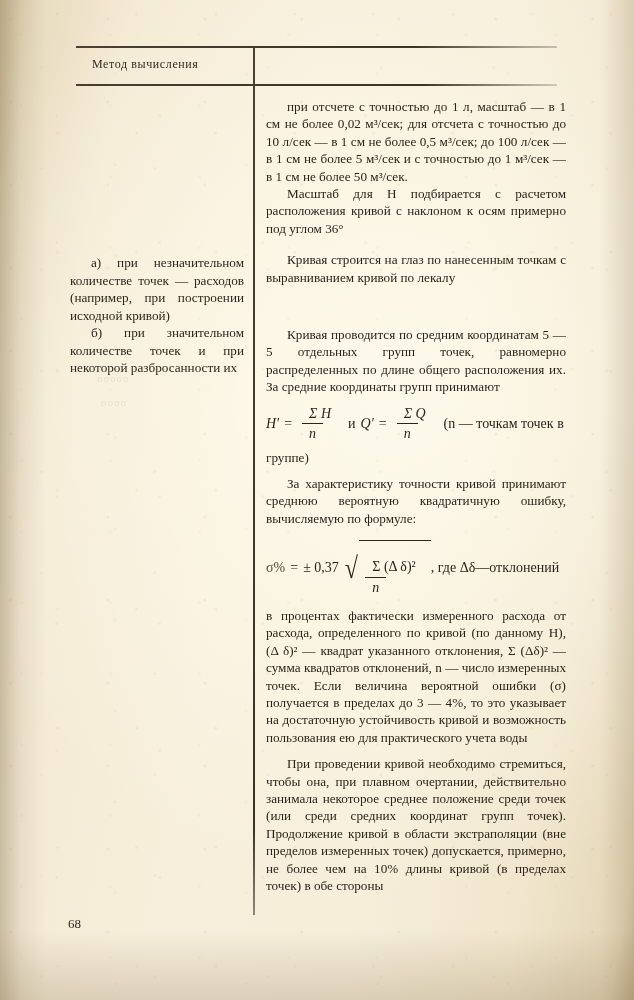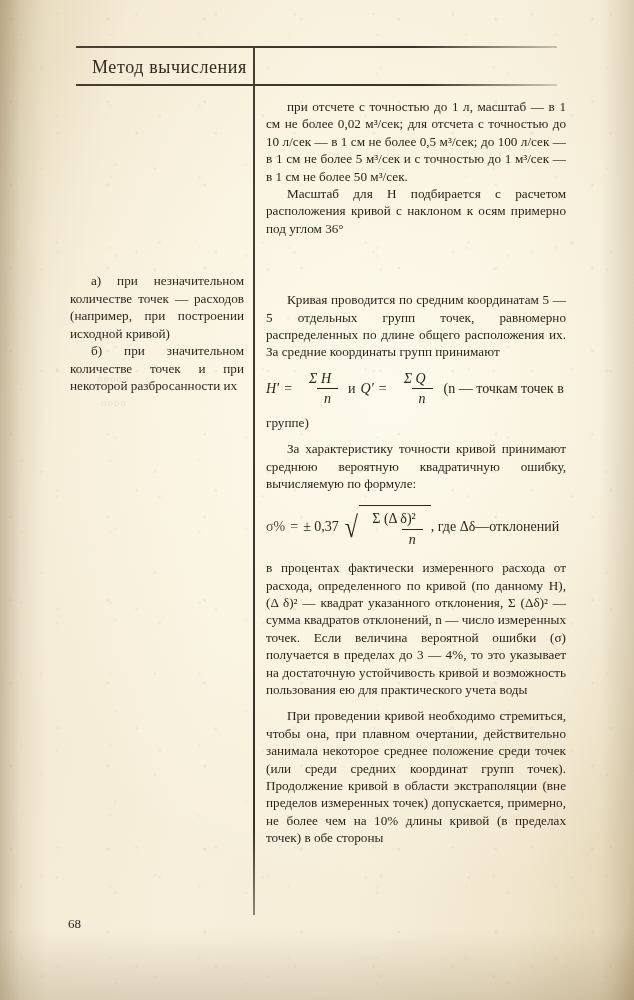--- a/index.html
+++ b/index.html
@@ -51,53 +51,53 @@
   
   .rule{position:absolute;background:#3b3228;}
   #rule-top   {left:76px;top:46px;width:481px;height:2px;
                background:linear-gradient(90deg,#4a4034,#3b3228 70%,rgba(59,50,40,.25));}
   #rule-mid   {left:76px;top:84px;width:481px;height:2px;
                background:linear-gradient(90deg,#473d31,#3b3228 72%,rgba(59,50,40,.2));}
   #rule-vert  {left:253px;top:47px;width:2px;height:868px;
                background:linear-gradient(180deg,#4a4034,#3b3228 90%,rgba(59,50,40,.55));}
 
   
-  .hdr{position:absolute;color:#322a20;font-size:18px;letter-spacing:.6px;white-space:nowrap;}
+  .hdr{position:absolute;color:#322a20;font-size:12px;letter-spacing:.6px;white-space:nowrap;}
   #hdr-left {left:92px;top:57px;}
   #hdr-right{left:295px;top:57px;letter-spacing:.7px;}
 
   
   #col-left{
-    position:absolute;left:70px;top:272px;width:174px;
+    position:absolute;left:70px;top:254px;width:174px;
     font-size:13.2px;line-height:17.5px;color:#2e2community;
   }
   #col-left{color:#2e261d;}
   #col-right{
     position:absolute;left:266px;top:98px;width:300px;
     font-size:13.2px;line-height:17.4px;color:#2b241b;
   }
   .p{margin:0 0 0 0;text-align:justify;}
   .p.ind{text-indent:21px;}
   .gap{height:14px;}
   .gap-s{height:9px;}
   i,em{font-style:italic;}
 
   
   .formula{
     font-size:14px;color:#2b241b;margin:9px 0 6px 0;
     display:flex;align-items:center;flex-wrap:wrap;gap:0;
   }
-  .frac{display:inline-flex;flex-direction:column;align-items:flex-end;
+  .frac{display:inline-flex;flex-direction:column;align-items:flex-start;
         vertical-align:middle;margin:0 5px;}
   .frac .num{padding:0 7px 1px 7px;font-style:italic;white-space:nowrap;}
   .frac .den{padding:1px 7px 0 7px;border-top:1.4px solid #2b241b;font-style:italic;}
   .sqrt{display:inline-flex;align-items:stretch;margin-left:4px;}
   .sqrt .radical{font-size:30px;line-height:26px;transform:scaleX(.8);
                  display:flex;align-items:center;color:#2b241b;}
-  .sqrt .under{border-top:1.4px solid #2b241b;padding:4px 6px 0 4px;
+  .sqrt .under{border-top:1.4px solid #2b241b;padding:17px 6px 0 4px;
                display:flex;align-items:center;}
   .fml-line{display:flex;align-items:center;}
   .op{margin:0 5px;}
 
   
   #page-number{position:absolute;left:68px;top:916px;font-size:13px;color:#2e261d;}
 </style>
 </head>
 <body>
 
@@ -122,20 +122,21 @@
   </div>
 
   <div id="col-right">
 
     <p class="p ind">при отсчете с точностью до 1 л, масштаб — в 1 см не более 0,02 м³/сек; для отсчета с точностью до 10 л/сек — в 1 см не более 0,5 м³/сек; до 100 л/сек — в 1 см не более 5 м³/сек и с точностью до 1 м³/сек — в 1 см не более 50 м³/сек.</p>
 
     <p class="p ind">Масштаб для H подбирается с расчетом расположения кривой с наклоном к осям примерно под углом 36°</p>
 
     <div class="gap"></div>
 
+    <p class="p ind">Кривая строится на глаз по нанесенным точкам с выравниванием кривой по лекалу</p>
 
     <div class="gap" style="height:40px"></div>
 
     <p class="p ind">Кривая проводится по средним координатам 5 — 5 отдельных групп точек, равномерно распределенных по длине общего расположения их. За средние координаты групп принимают</p>
 
     <div class="formula">
       <span class="fml-line">
         <i>H′</i>
         <span class="op">=</span>
         <span class="frac">

